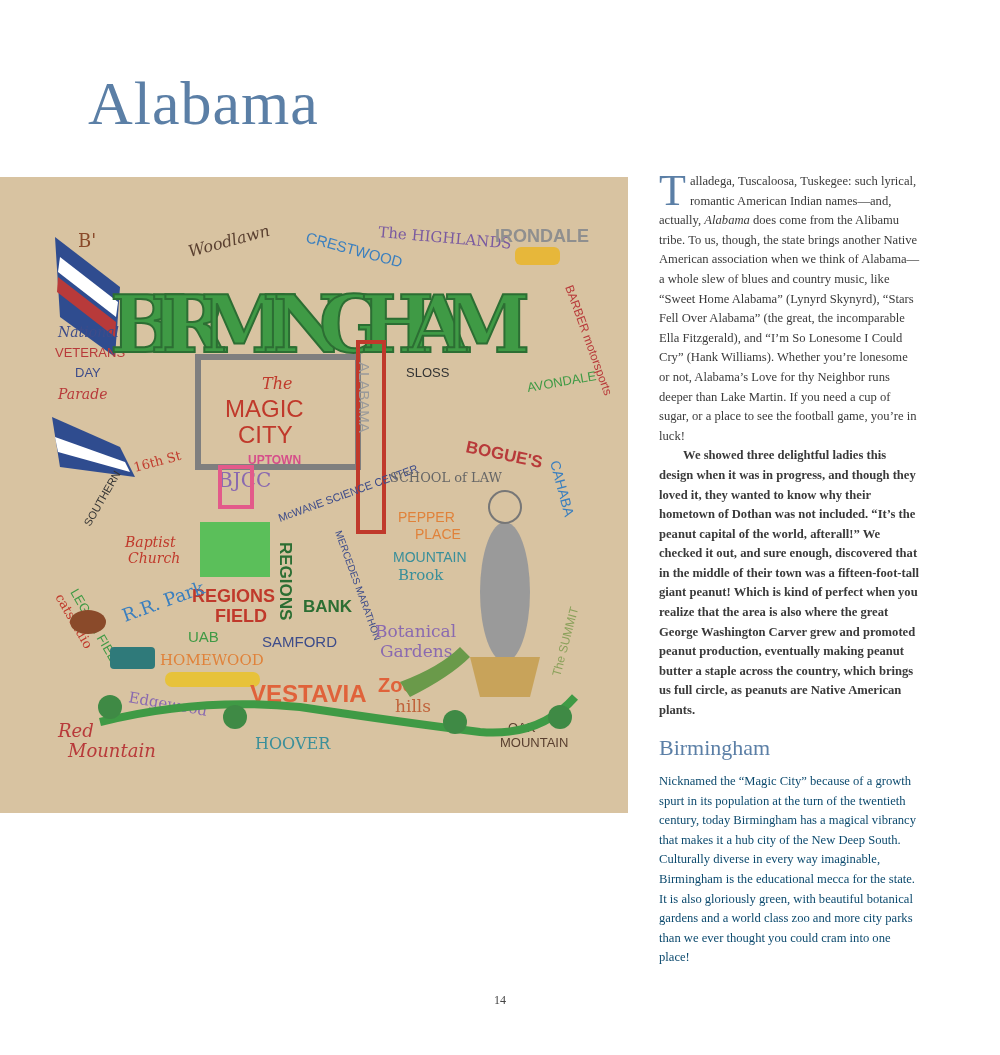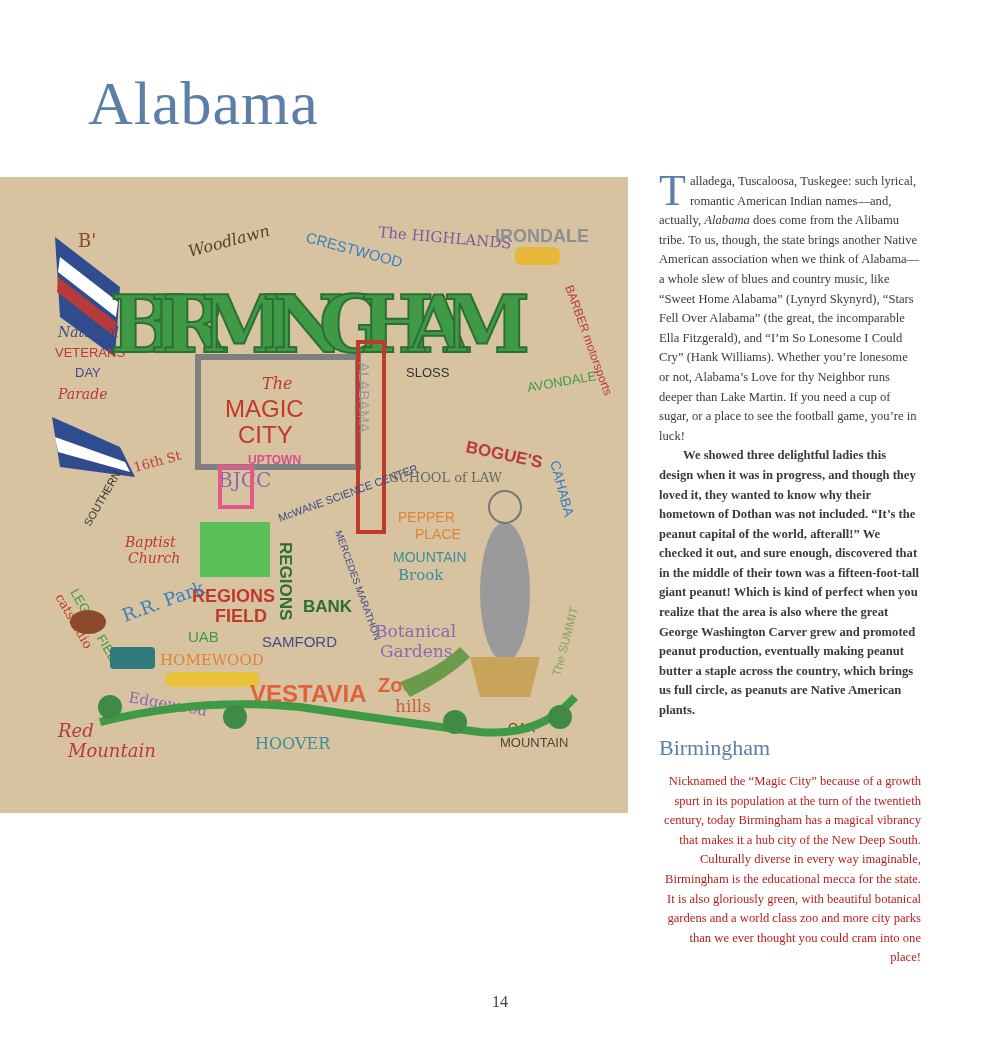--- a/index.html
+++ b/index.html
@@ -30,25 +30,25 @@
       margin: 2px 4px 0 0; font-family: "Liberation Serif", serif;
     }
     .section-heading {
       position: absolute; left: 659px; top: 735px;
       font-family: "Liberation Serif", "DejaVu Serif", serif;
       font-size: 22px; color: #5b7fa6; font-weight: normal;
     }
     .section-body {
       position: absolute; left: 659px; top: 772px; width: 262px;
       font-family: "Liberation Serif", "DejaVu Serif", serif;
-      font-size: 12.6px; line-height: 19.6px; color: #b91c1c; text-align: right;
+      font-size: 12.6px; line-height: 19.6px; color: #0c4a6e;
     }
     .page-number {
       position: absolute; left: 0; width: 1000px; top: 993px; text-align: center;
-      font-family: "Liberation Serif", serif; font-size: 16px; color: #444;
+      font-family: "Liberation Serif", serif; font-size: 12px; color: #444;
     }
   </style>
 </head>
 <body>
 
 <h1 class="page-title">Alabama</h1>
 
 <div class="artwork">
   <svg viewBox="0 0 628 636" xmlns="http://www.w3.org/2000/svg">
     <rect x="0" y="0" width="628" height="636" fill="#d8c3a1"></rect>

